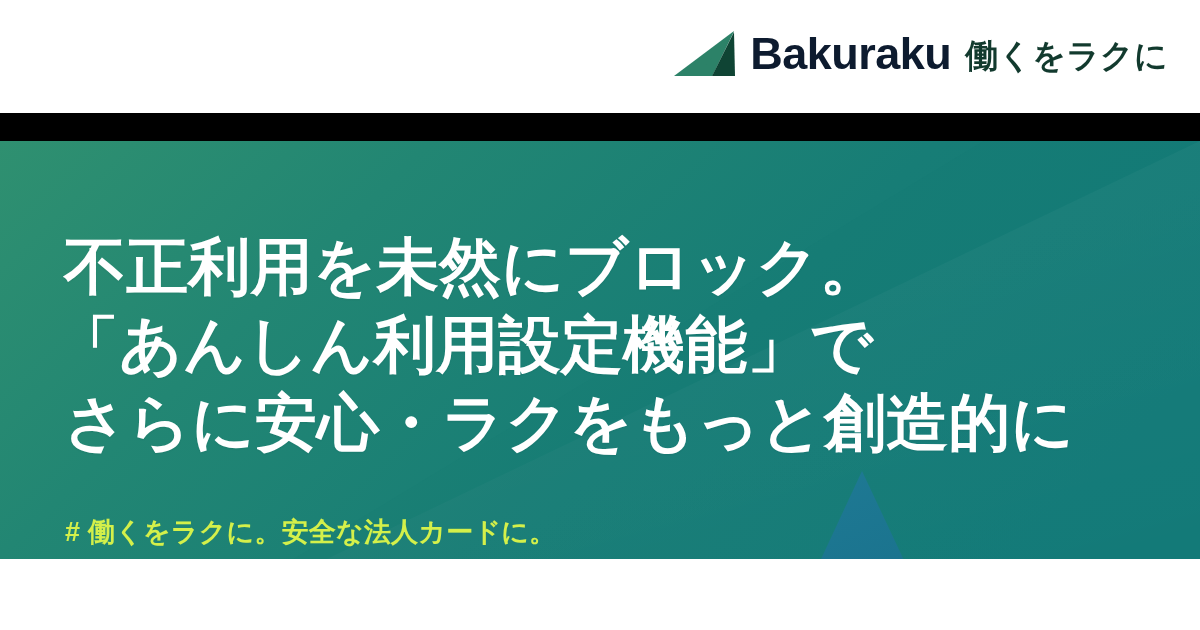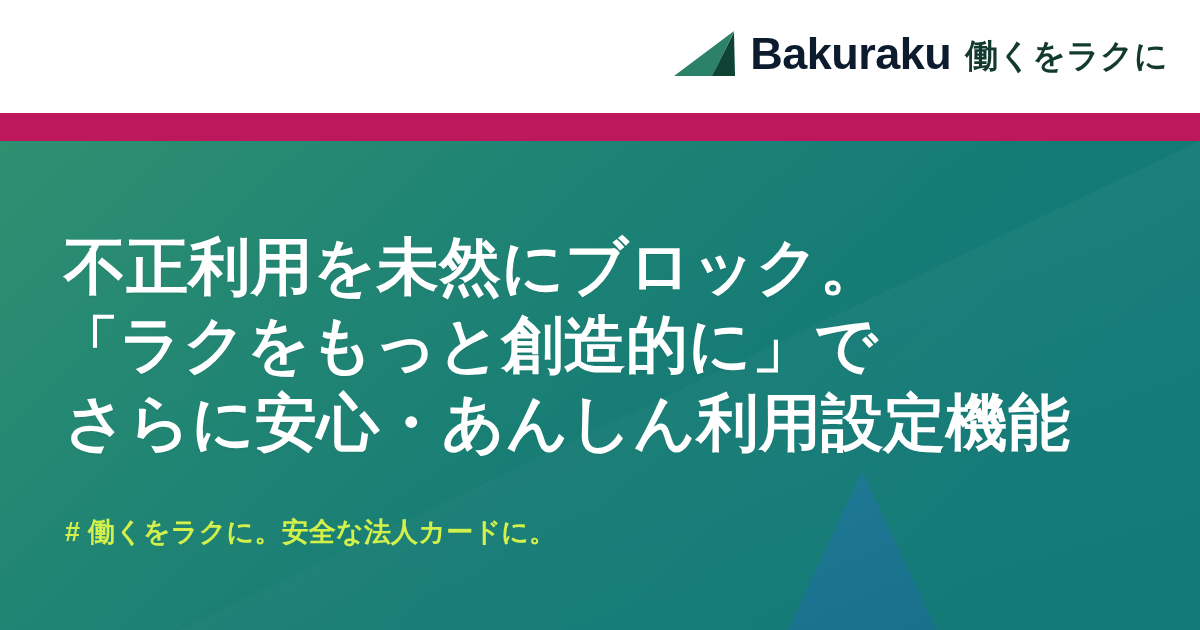--- a/index.html
+++ b/index.html
@@ -9,22 +9,22 @@
     width:1200px;
     height:630px;
     overflow:hidden;
     background:#ffffff;
     font-family:"Liberation Sans", "DejaVu Sans", sans-serif;
   }
 
   #page {
     position:relative;
     width:1200px;
-    height:630px;
-    background:#be185d;
+    height:559px;
+    background:#000000;
     overflow:hidden;
     padding-left:24px;
   }
 
   
   .header {
     position:absolute;
     top:0; left:0;
     width:1200px;
     height:113px;
@@ -169,22 +169,22 @@
       <polygon points="1200,0 1200,517 120,517" fill="url(#wedgeGrad)"></polygon>
       <polygon points="1000,-10 1200,-10 1200,517 130,517" fill="#0b6f6e" opacity="0.055"></polygon>
 
       <polygon points="862,330 950,517 775,517" fill="url(#triGrad)" opacity="0.95"></polygon>
     </svg>
 
     <div class="hero-content">
 
       <div class="headline">
         <span class="headline-line">不正利用を未然にブロック。</span>
-        <span class="headline-line bracket-line">「ラクをもっと創造的に」で</span>
-        <span class="headline-line">さらに安心・あんしん利用設定機能</span>
+        <span class="headline-line bracket-line">「あんしん利用設定機能」で</span>
+        <span class="headline-line">さらに安心・ラクをもっと創造的に</span>
       </div>
 
       <div class="tagline" style="color:#d4f04a"># 働くをラクに。安全な法人カードに。</div>
 
     </div>
   </div>
 
 </div>
 
 </body></html>

